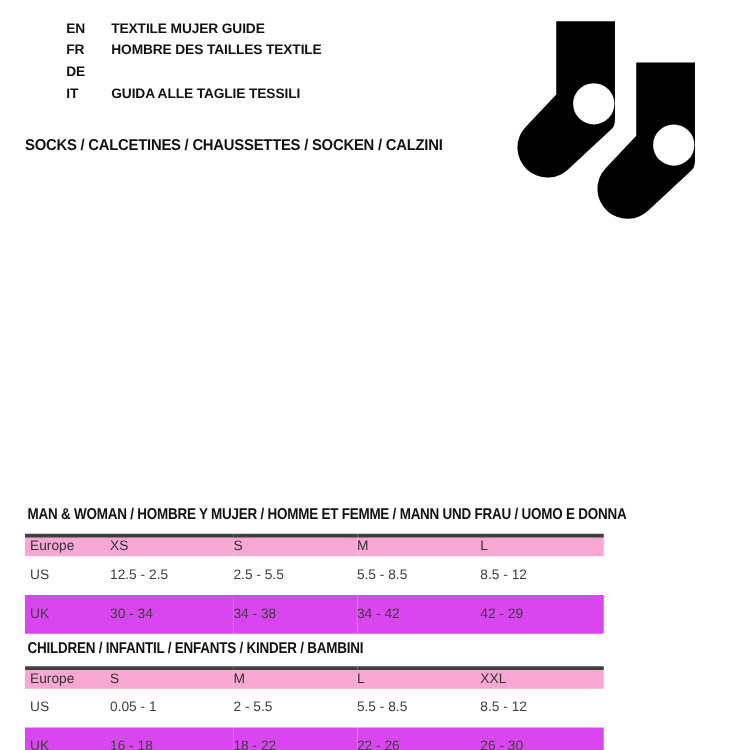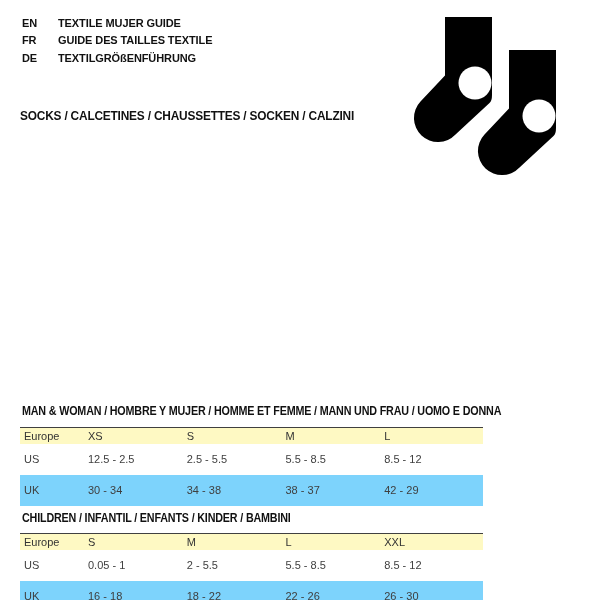--- a/index.html
+++ b/index.html
@@ -10,21 +10,21 @@
     color:#111111;
   }
 
   
   .lang-list { position:absolute; left:22px; top:14px; }
   .lang-row {
     display:flex; align-items:center; height:17.5px;
     font-size:11px; font-weight:bold; letter-spacing:-0.1px;
     white-space:nowrap;
   }
-  .lang-code { width:36px; flex:0 0 36px; }
+  .lang-code { width:36px; flex:0 0 36px;margin-left:31px; }
 
   
   .socks-heading {
     position:absolute; left:20px; top:109px;
     font-size:12.5px; font-weight:bold; letter-spacing:-0.2px;
     white-space:nowrap; transform:scaleX(0.95); transform-origin:0 50%;
   }
 
   
   .socks-svg { position:absolute; left:390px; top:0; }
@@ -41,49 +41,52 @@
 
   table.size-table {
     position:absolute; left:20px; width:463px;
     border-collapse:collapse; table-layout:fixed;
     font-size:11px; color:#3e3e3e;
   }
   table.size-table.t1 { top:427px; }
   table.size-table.t2 { top:533px; }
 
   .size-table thead tr {
-    background:#fef9c3; height:16px;
-    border-top:1px solid #404040;
+    background:#f9a8d4; height:16px;
+    border-top:3px solid #404040;
   }
   .size-table th {
     font-weight:normal; font-size:11px; color:#333333;
     text-align:left; padding:0;
   }
   .size-table tbody tr { height:31px; }
-  .size-table tbody tr.alt { background:#7dd3fc; }
+  .size-table tbody tr.alt { background:#d946ef; }
   .size-table td { text-align:left; padding:0; }
   .size-table th.first, .size-table td.first {
     text-align:left; padding-left:4px; width:64px;
   }
 </style>
 </head>
 <body>
 
 <div class="lang-list">
   <div class="lang-row">
     <span class="lang-code">EN</span>
     <span class="lang-label">TEXTILE MUJER GUIDE</span>
   </div>
   <div class="lang-row">
     <span class="lang-code">FR</span>
-    <span class="lang-label">GUIDE DES TAILLES TEXTILE</span>
+    <span class="lang-label">HOMBRE DES TAILLES TEXTILE</span>
   </div>
   <div class="lang-row">
     <span class="lang-code">DE</span>
-    <span class="lang-label">TEXTILGRÖßENFÜHRUNG</span>
+  </div>
+  <div class="lang-row">
+    <span class="lang-code">IT</span>
+    <span class="lang-label">GUIDA ALLE TAGLIE TESSILI</span>
   </div>
 </div>
 
 <div class="socks-heading">SOCKS / CALCETINES / CHAUSSETTES / SOCKEN / CALZINI</div>
 
 <svg class="socks-svg" width="210" height="200" viewBox="390 0 210 200" aria-hidden="true">
   <defs>
     <g id="sockshape">
       <path d="M445 17 H492 V95 Q492 101 489.5 103 L455.5 134.5 A24 24 0 0 1 420.5 101.5 L445 75.5 Z" fill="#000000"></path>
       <circle cx="475" cy="83" r="16.5" fill="#ffffff"></circle>
@@ -109,21 +112,21 @@
       <td class="first">US</td>
       <td>12.5 - 2.5</td>
       <td>2.5 - 5.5</td>
       <td>5.5 - 8.5</td>
       <td>8.5 - 12</td>
     </tr>
     <tr class="alt">
       <td class="first">UK</td>
       <td>30 - 34</td>
       <td>34 - 38</td>
-      <td>38 - 37</td>
+      <td>34 - 42</td>
       <td>42 - 29</td>
     </tr>
   </tbody>
 </table>
 
 <div class="tbl-title t2">CHILDREN / INFANTIL / ENFANTS / KINDER / BAMBINI</div>
 <table class="size-table t2">
   <thead>
     <tr>
       <th class="first">Europe</th>

